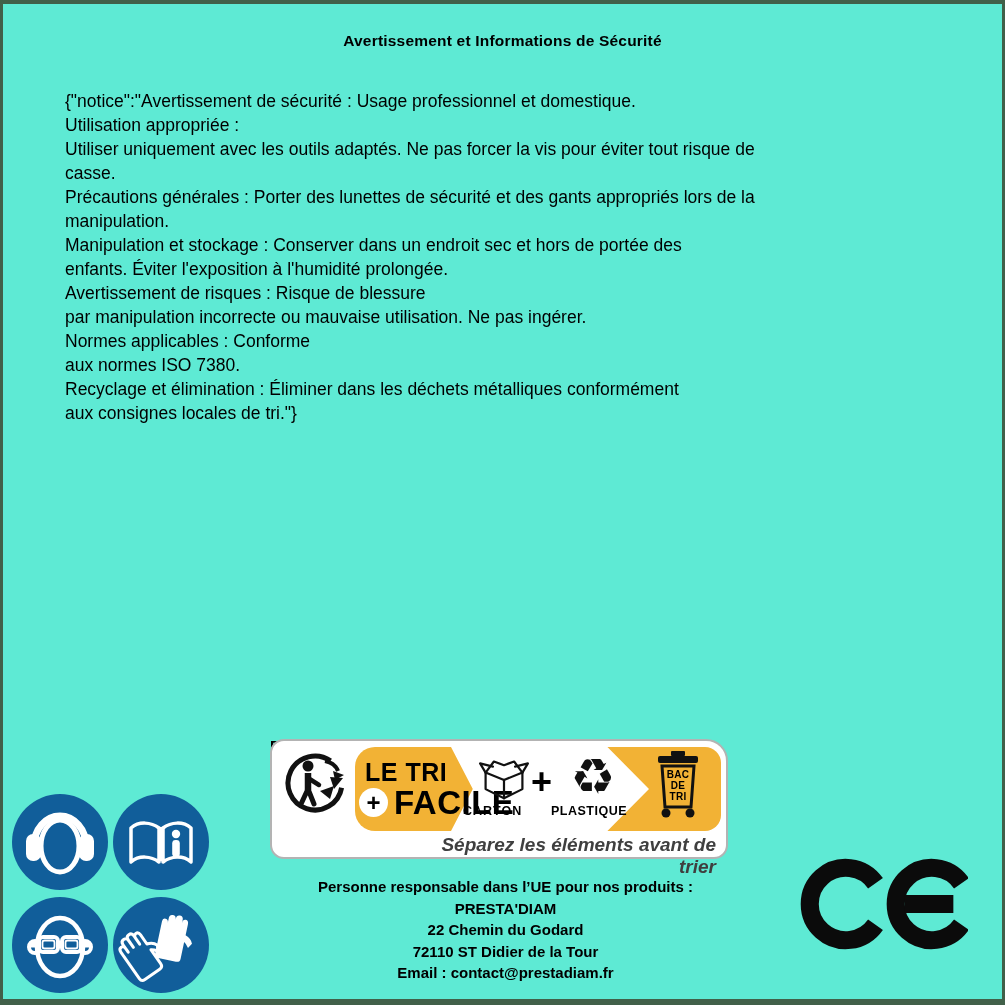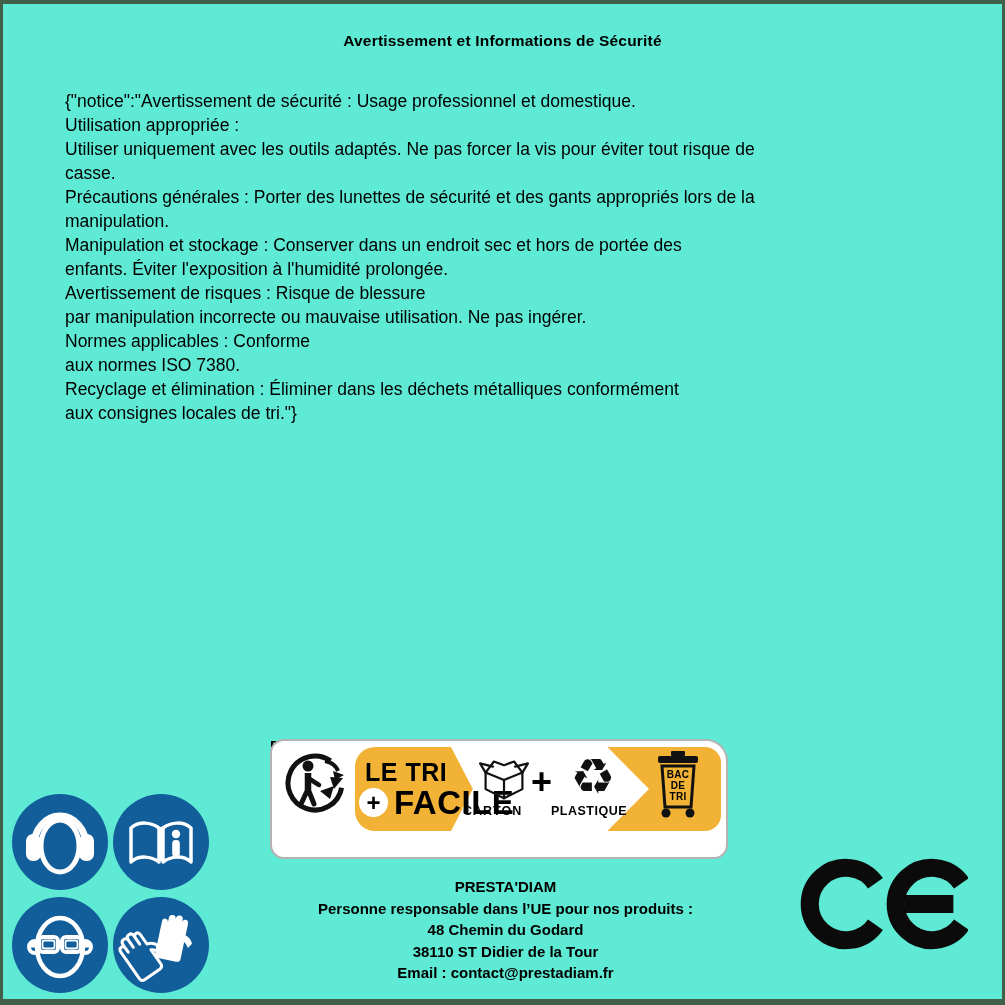--- a/index.html
+++ b/index.html
@@ -112,26 +112,27 @@
       <circle cx="13" cy="62" r="4.5" fill="#111"></circle>
       <circle cx="37" cy="62" r="4.5" fill="#111"></circle>
     </svg>
     <div id="bin-text">
       <span>BAC</span>
       <span>DE</span>
       <span>TRI</span>
     </div>
   </div>
 
+  <div id="tri-caption" class="abs">Séparez les éléments avant de trier</div>
 
   <div id="resp" class="abs">
+    <div>Personne responsable dans l’UE pour nos produits :</div>
     <div>PRESTA'DIAM</div>
-    <div>Personne responsable dans l’UE pour nos produits :</div>
-    <div>48 Chemin du Godard</div>
-    <div>38110 ST Didier de la Tour</div>
+    <div>22 Chemin du Godard</div>
+    <div>72110 ST Didier de la Tour</div>
     <div>Email : contact@prestadiam.fr</div>
   </div>
 
   <svg id="mi-ear" class="abs mi" viewBox="0 0 96 96">
     <circle cx="48" cy="48" r="48" fill="#115e9a"></circle>
     <path d="M22,52 A26,30 0 0 1 74,52" fill="none" stroke="#fff" stroke-width="7"></path>
     <ellipse cx="48" cy="52" rx="19" ry="26" fill="none" stroke="#fff" stroke-width="5"></ellipse>
     <rect x="14" y="40" width="15" height="27" rx="7" fill="#fff"></rect>
     <rect x="67" y="40" width="15" height="27" rx="7" fill="#fff"></rect>
   </svg>

